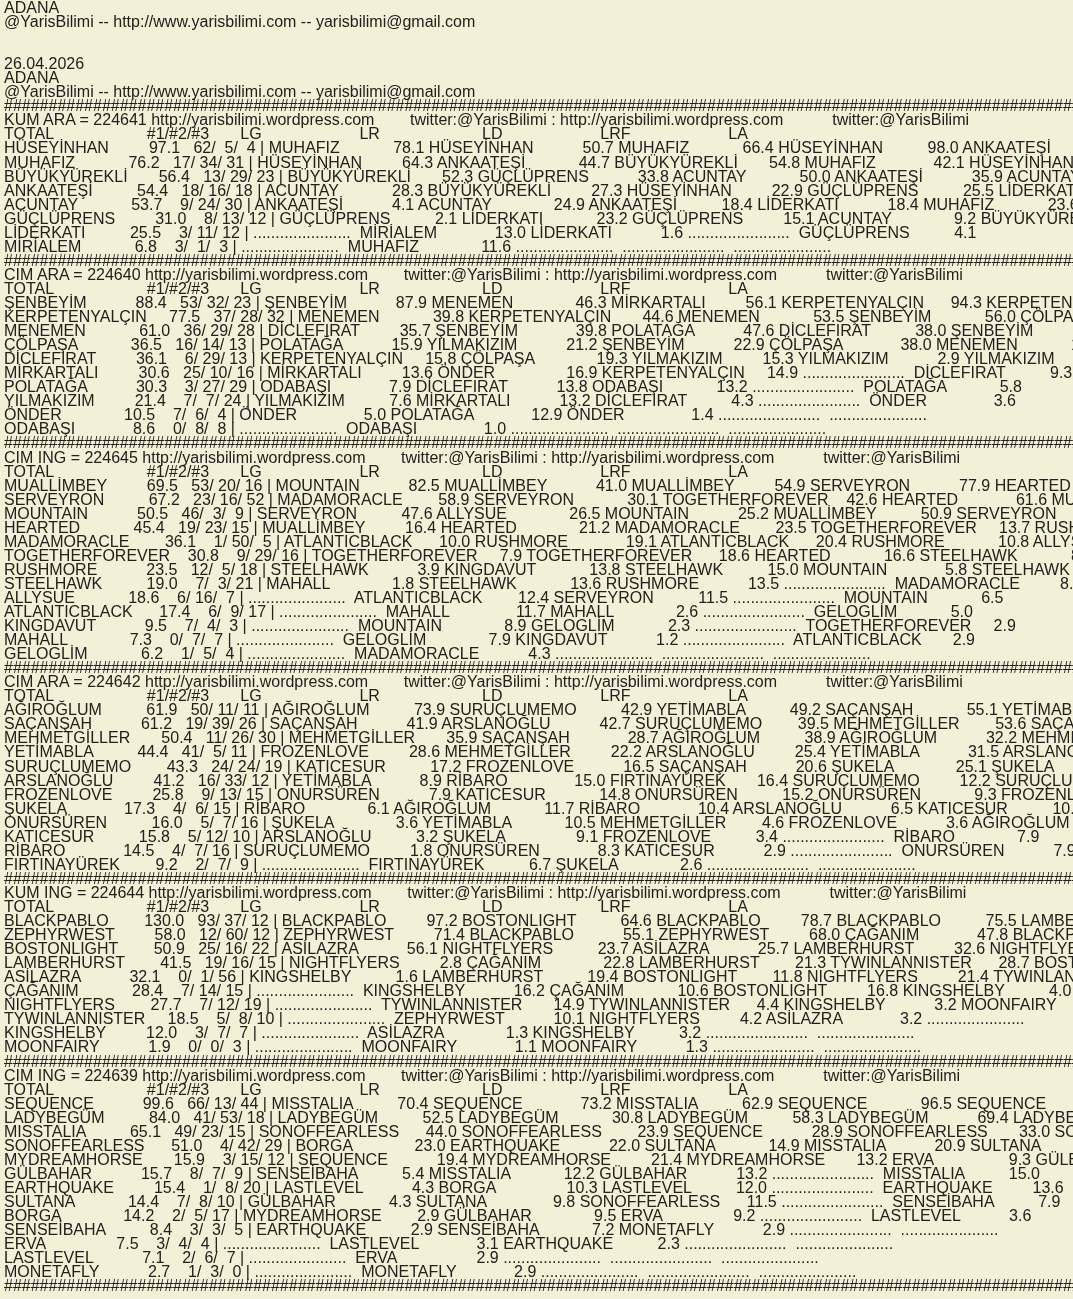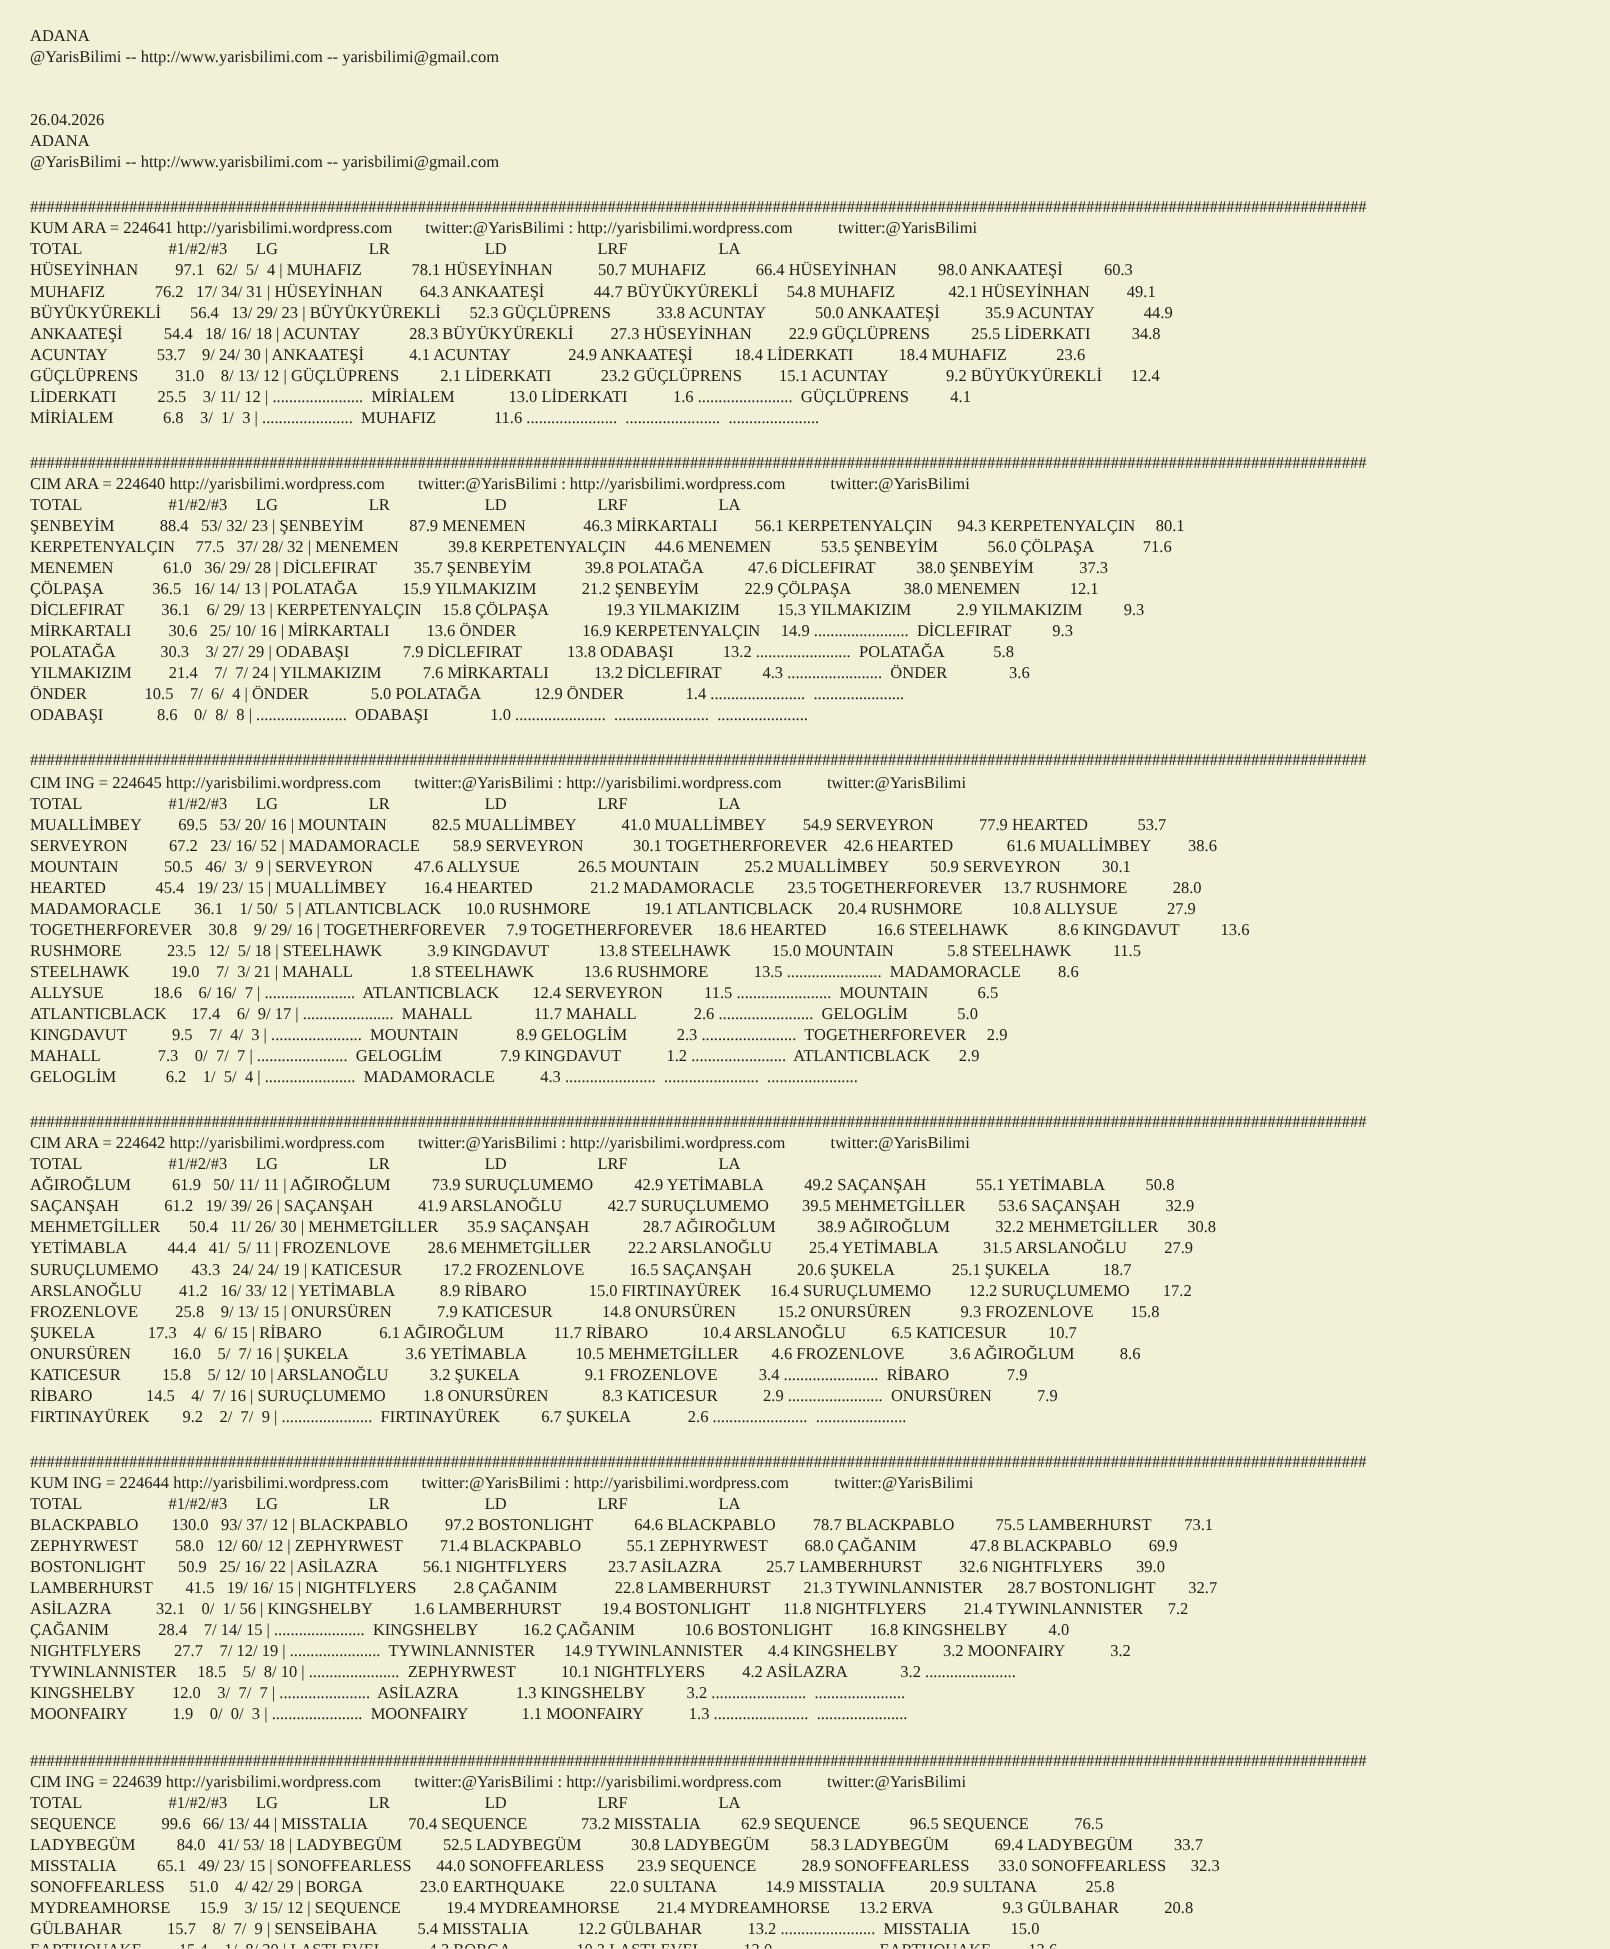--- a/index.html
+++ b/index.html
@@ -13,24 +13,24 @@
     overflow: hidden;
   }
   #screen {
     width: 1073px;
     height: 1299px;
     overflow: hidden;
     padding: 1px 0 0 4px;
     box-sizing: border-box;
   }
   pre {
-    margin: 16px;
+    margin: 0;
     padding: 0;
-    font-family: Liberation Serif, serif;
-    font-size: 11px;
+    font-family: Liberation Sans, sans-serif;
+    font-size: 16px;
     line-height: 14.05px;
     color: #21211d;
     white-space: pre;
   }
 </style>
 </head>
 <body>
 
 <div id="screen">
   <pre id="preamble">ADANA

